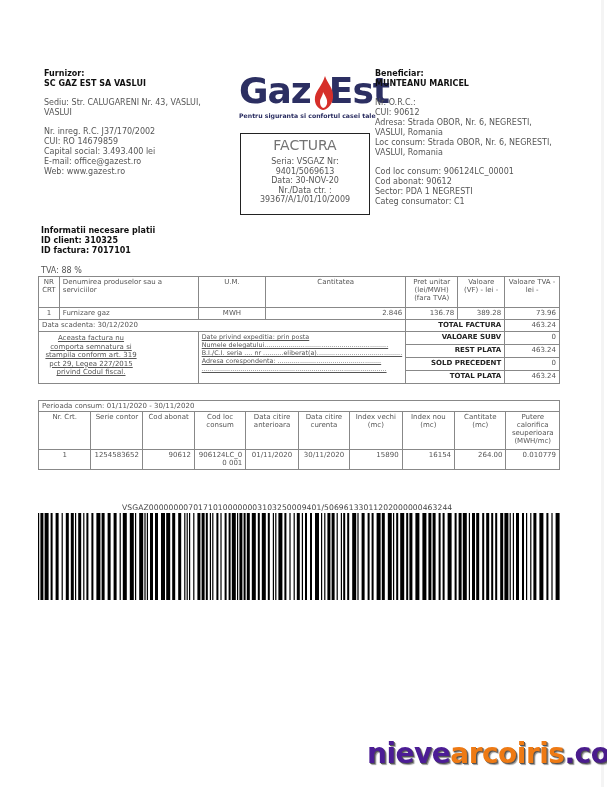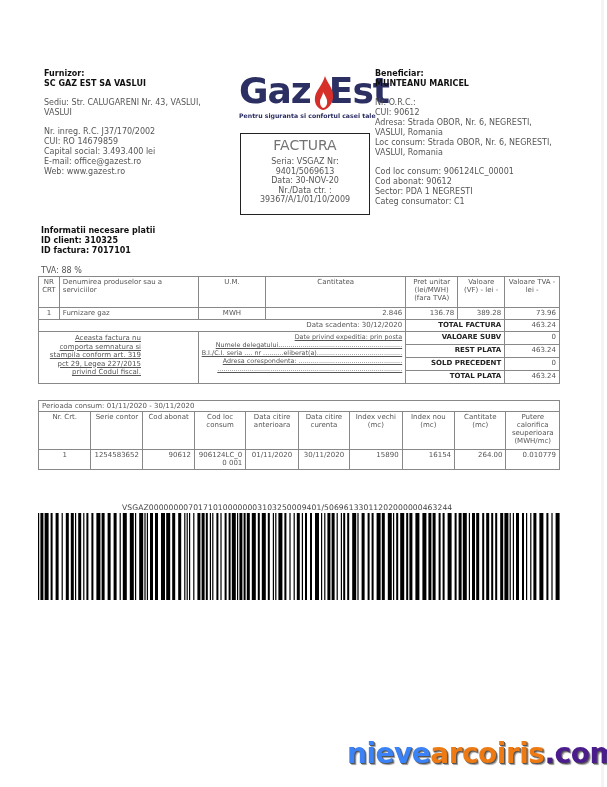--- a/index.html
+++ b/index.html
@@ -24,31 +24,31 @@
   .fbox .title { font-size:14px; color:#737373; margin-top:3px; line-height:16px; }
   .fbox .line { font-size:8px; line-height:9.5px; color:#555; }
 
   table { border-collapse:collapse; position:absolute; font-size:7px; color:#555; }
   td { padding:1px 3px; vertical-align:top; }
   .t1 { left:38px; top:276px; width:522px; border:1.5px solid #222; }
   .t1 td { border:1px solid #888; }
   .num { text-align:right; }
   .ctr { text-align:center; }
   .tot { font-weight:bold; color:#222; text-align:right; }
-  .thick-top td { border-top:1.5px solid #222;text-align:right; }
+  .thick-top td { border-top:1.5px solid #222; }
   .t2 { left:38px; top:400px; width:522px; border:1.5px solid #222; }
   .t2 td { border:1px solid #888; }
 
   .barcode-text { position:absolute; left:122px; top:503px; font-size:7.6px; color:#444; letter-spacing:0.1px; }
   .barcode { position:absolute; left:38px; top:513px; width:522px; height:87px; }
 
   .watermark { position:absolute; left:347px; top:737px; font-family:"DejaVu Sans", sans-serif; font-weight:bold;
                font-size:28px; letter-spacing:-0.5px; white-space:nowrap;
                text-shadow:1px 1px 0 #555, 2px 2px 1px #999; }
-  .wm1 { color:#3b82f6; }
+  .wm1 { color:#4c1d95;margin-left:20px; }
   .wm2 { color:#ee7a14; }
   .wm3 { color:#4a1c8c; }
 </style>
 </head>
 <body>
 
 <div class="rightline"></div>
 
 <div class="abs" style="left:44px; top:69px; width:190px;">
   <div class="lbl">Furnizor:</div>

